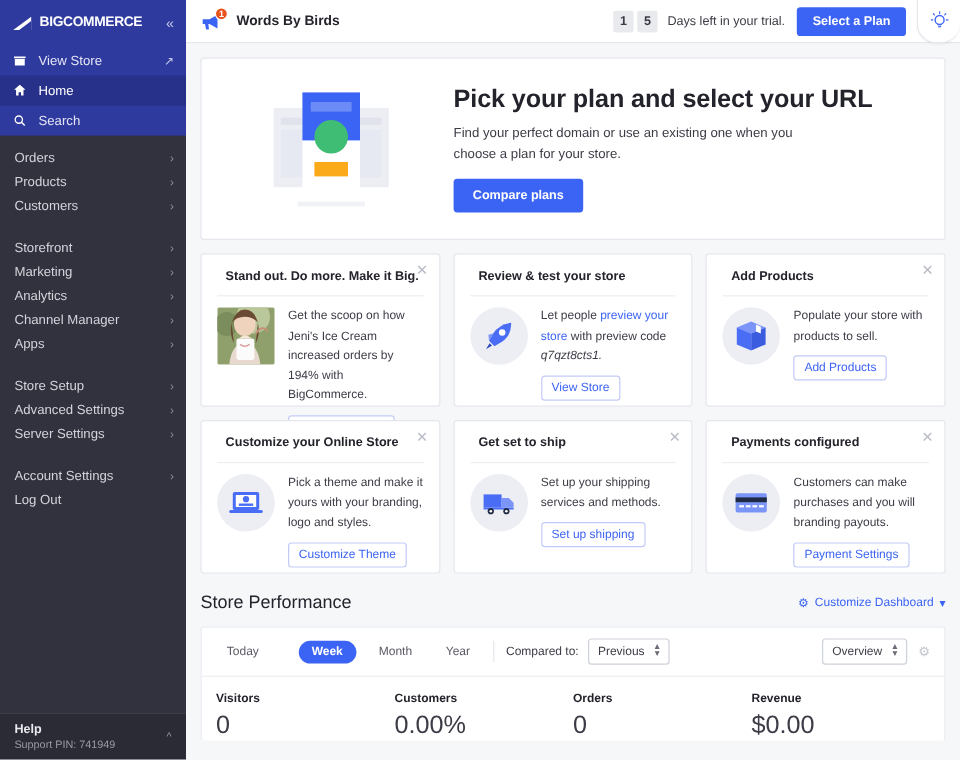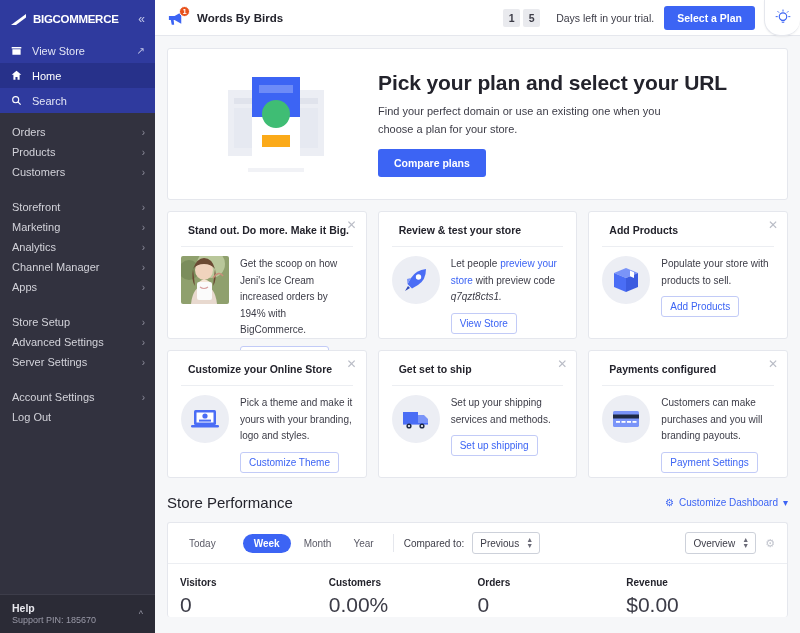--- a/index.html
+++ b/index.html
@@ -70,21 +70,21 @@
     border: 1px solid #fff;
   }
   .store-name { font-size: 11.5px; font-weight: 700; color: #23232c; margin-left: 10px; }
   .trial { margin-left: auto; display: flex; align-items: center; gap: 6px; }
   .daybox {
     width: 17px; height: 18px; background: #e9eaee; color: #3c3c47;
     font-size: 10.5px; font-weight: 700; border-radius: 2px;
     display: flex; align-items: center; justify-content: center;
   }
   .daybox + .daybox { margin-left: -3px; }
-  .trial-text { font-size: 10.5px; color: #3c3c47; margin-left: 10px; }
+  .trial-text { font-size: 10.5px; color: #3c3c47; margin-left: 2px; }
   .btn-plan {
     background: #3c64f4; color: #fff; font-size: 10.5px; font-weight: 700;
     border: none; border-radius: 3px; padding: 6px 13px; cursor: pointer; margin-left: 4px;
   }
   .bulb-tab {
     width: 36px; height: 36px; margin-left: 9px; background: #fff;
     border-left: 1px solid #e5e7ed; border-bottom: 1px solid #e5e7ed;
     border-bottom-left-radius: 16px; border-bottom-right-radius: 16px;
     display: flex; align-items: center; justify-content: center; cursor: pointer;
     box-shadow: 0 1px 2px rgba(0,0,0,0.05);
@@ -146,21 +146,21 @@
     color: #3c64f4; font-size: 10px; cursor: pointer;
   }
   .perf-panel {
     margin-top: 11px; background: #fff; border: 1px solid #e5e7ed;
     border-radius: 3px; border-bottom: none;
   }
   .perf-controls {
     display: flex; align-items: center; padding: 9px 12px;
     border-bottom: 1px solid #eceef2; gap: 0;
   }
-  .seg { display: flex; align-items: center; gap: 4px; }
+  .seg { display: flex; align-items: center; gap: 10px; }
   .seg-item {
     font-size: 10px; color: #5a5a66; padding: 4px 9px; border-radius: 11px; cursor: pointer;
   }
   .seg-item.on { background: #3c64f4; color: #fff; font-weight: 600; padding: 4px 11px; margin-left: 14px; }
   .seg-div { width: 1px; height: 18px; background: #e5e7ed; margin: 0 10px; }
   .cmp-label { font-size: 10px; color: #3c3c47; margin-right: 8px; }
   .select {
     border: 1px solid #cdd1da; border-radius: 3px; background: #fff;
     font-size: 10px; color: #3c3c47; padding: 4px 20px 4px 7px;
     position: relative; cursor: pointer; display:inline-flex; align-items:center;
@@ -288,21 +288,21 @@
       <div class="sb-item">
         <span>Log Out</span>
       </div>
     </div>
 
     <div class="sb-spacer"></div>
 
     <div class="sb-help">
       <div class="sb-help-txt">
         <div class="sb-help-title">Help</div>
-        <div class="sb-help-pin">Support PIN: 185670</div>
+        <div class="sb-help-pin">Support PIN: 741949</div>
       </div>
       <span class="caret">^</span>
     </div>
   </nav>
 
   <div class="main">
 
     <header class="topbar">
       <div class="megaphone">
         <svg width="19" height="16" viewBox="0 0 20 16">

